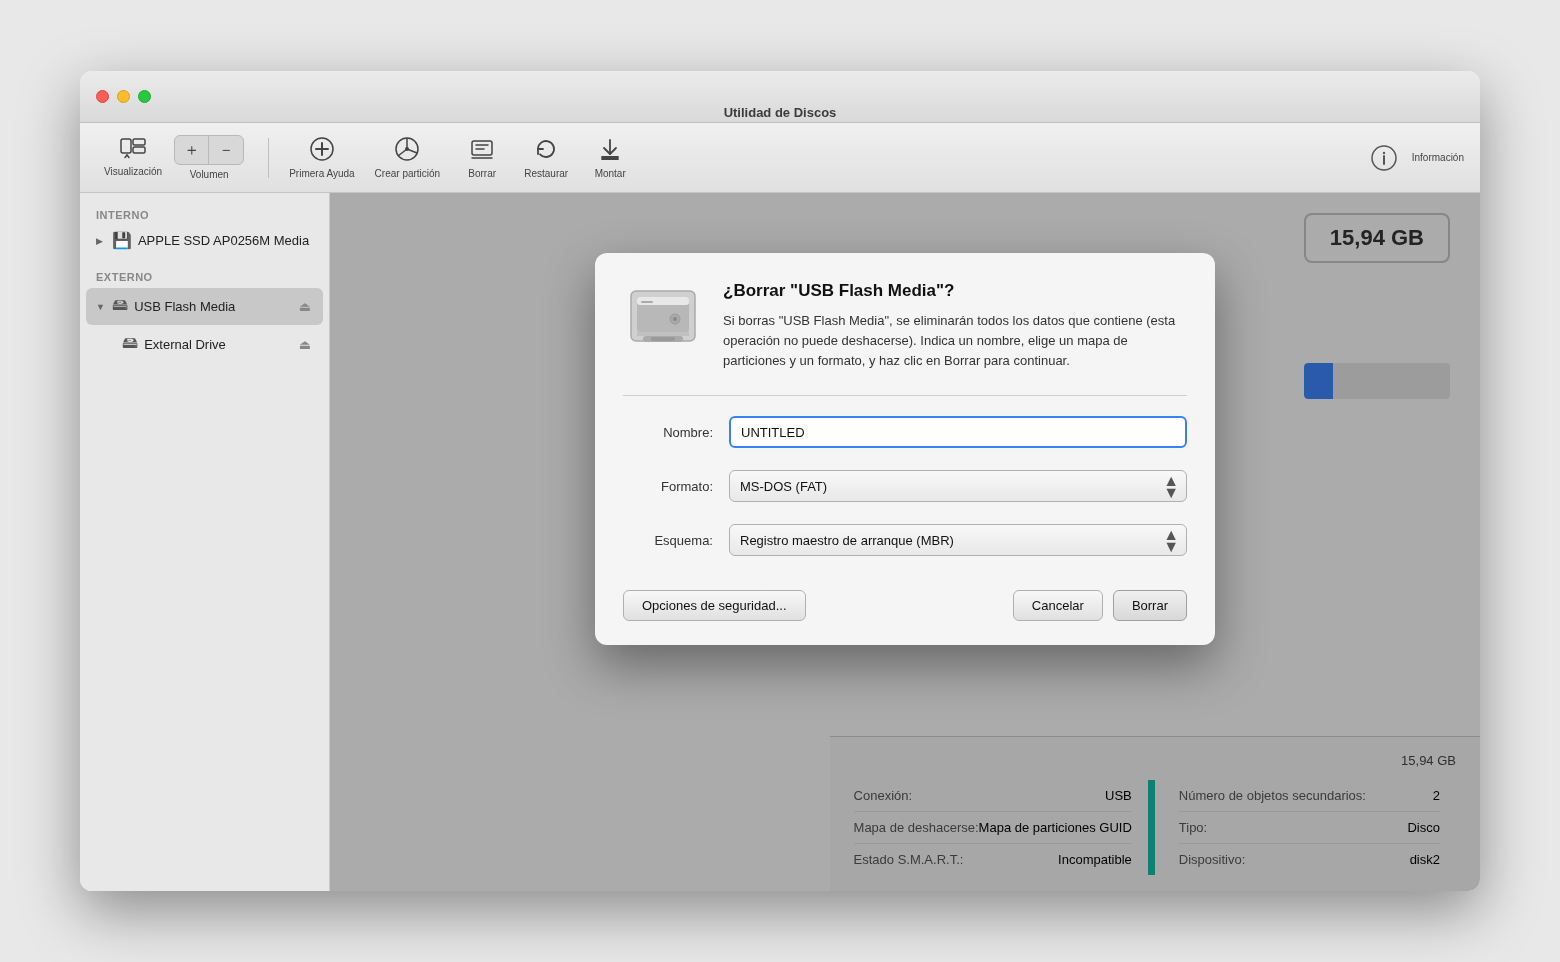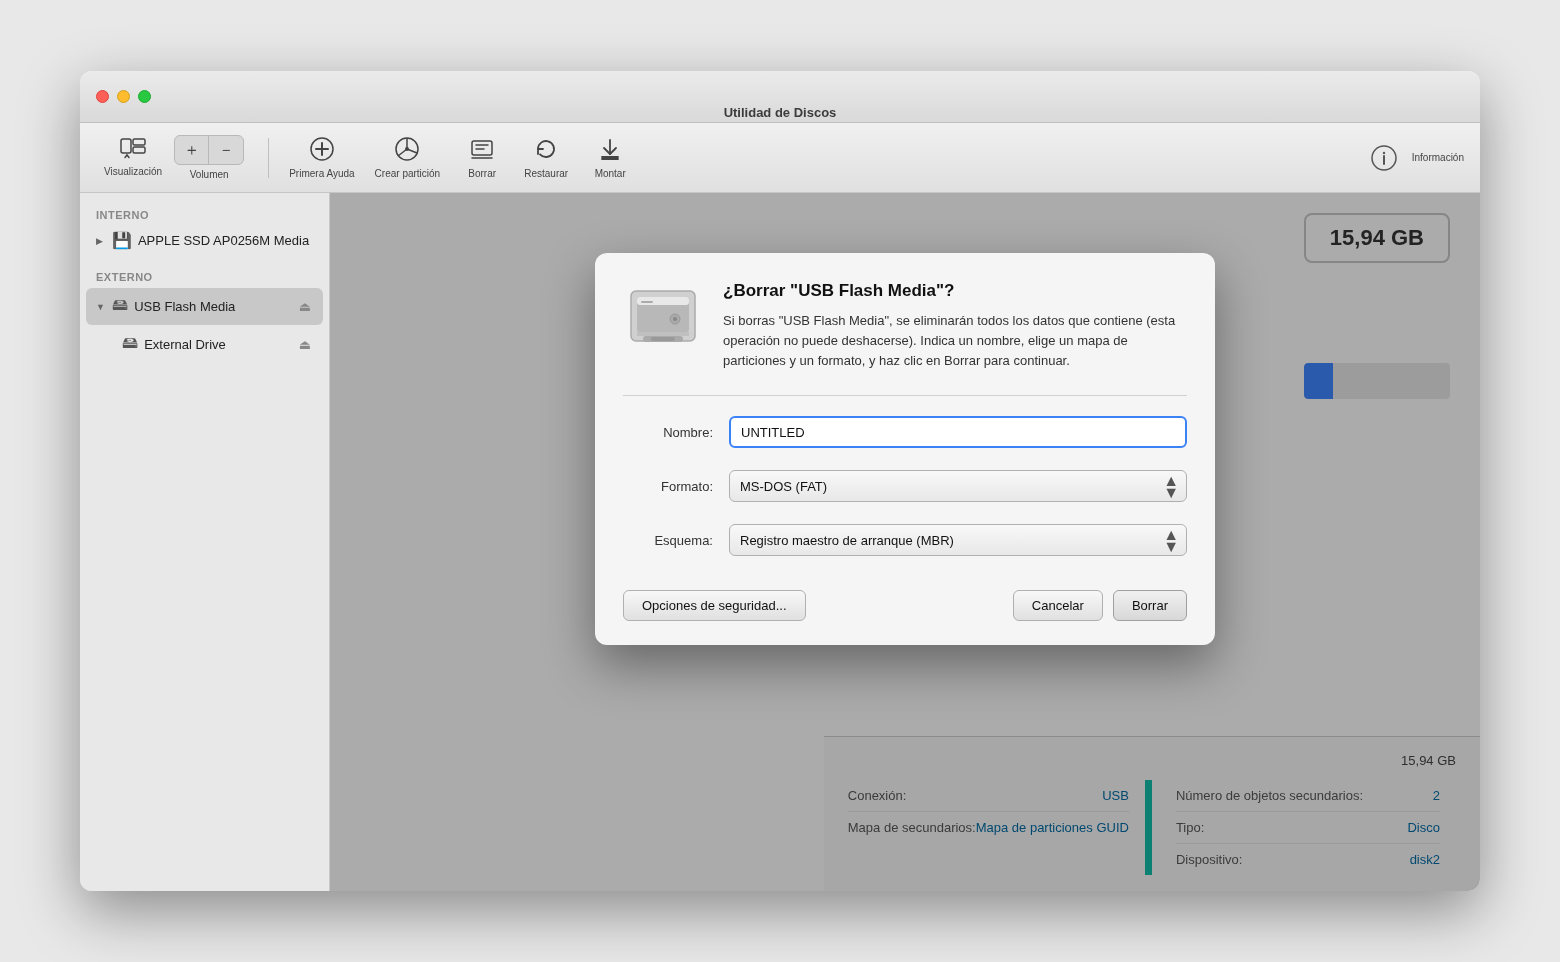--- a/index.html
+++ b/index.html
@@ -287,21 +287,21 @@
       display: flex;
       justify-content: space-between;
       padding: 8px 0;
       border-bottom: 1px solid #ddd;
       font-size: 13px;
     }
 
     .info-row:last-child { border-bottom: none; }
 
     .info-label { color: #555; }
-    .info-value { color: #0369a1; font-weight: 500; }
+    .info-value { color: #000000; font-weight: 500; }
 
     
     .modal-overlay {
       position: absolute;
       top: 0; left: 0; right: 0; bottom: 0;
       background: rgba(0,0,0,0.3);
       display: flex;
       align-items: flex-start;
       justify-content: center;
       padding-top: 60px;
@@ -586,22 +586,26 @@
 
       <div class="info-panel">
         <div class="info-size">15,94 GB</div>
         <div class="info-grid">
           <div class="info-col">
             <div class="info-row">
               <span class="info-label">Conexión:</span>
               <span class="info-value">USB</span>
             </div>
             <div class="info-row">
-              <span class="info-label">Mapa de secundarios:</span>
+              <span class="info-label">Mapa de deshacerse:</span>
               <span class="info-value">Mapa de particiones GUID</span>
+            </div>
+            <div class="info-row">
+              <span class="info-label">Estado S.M.A.R.T.:</span>
+              <span class="info-value">Incompatible</span>
             </div>
           </div>
           <div class="info-col" style="padding-left:24px;">
             <div class="info-row">
               <span class="info-label">Número de objetos secundarios:</span>
               <span class="info-value">2</span>
             </div>
             <div class="info-row">
               <span class="info-label">Tipo:</span>
               <span class="info-value">Disco</span>

